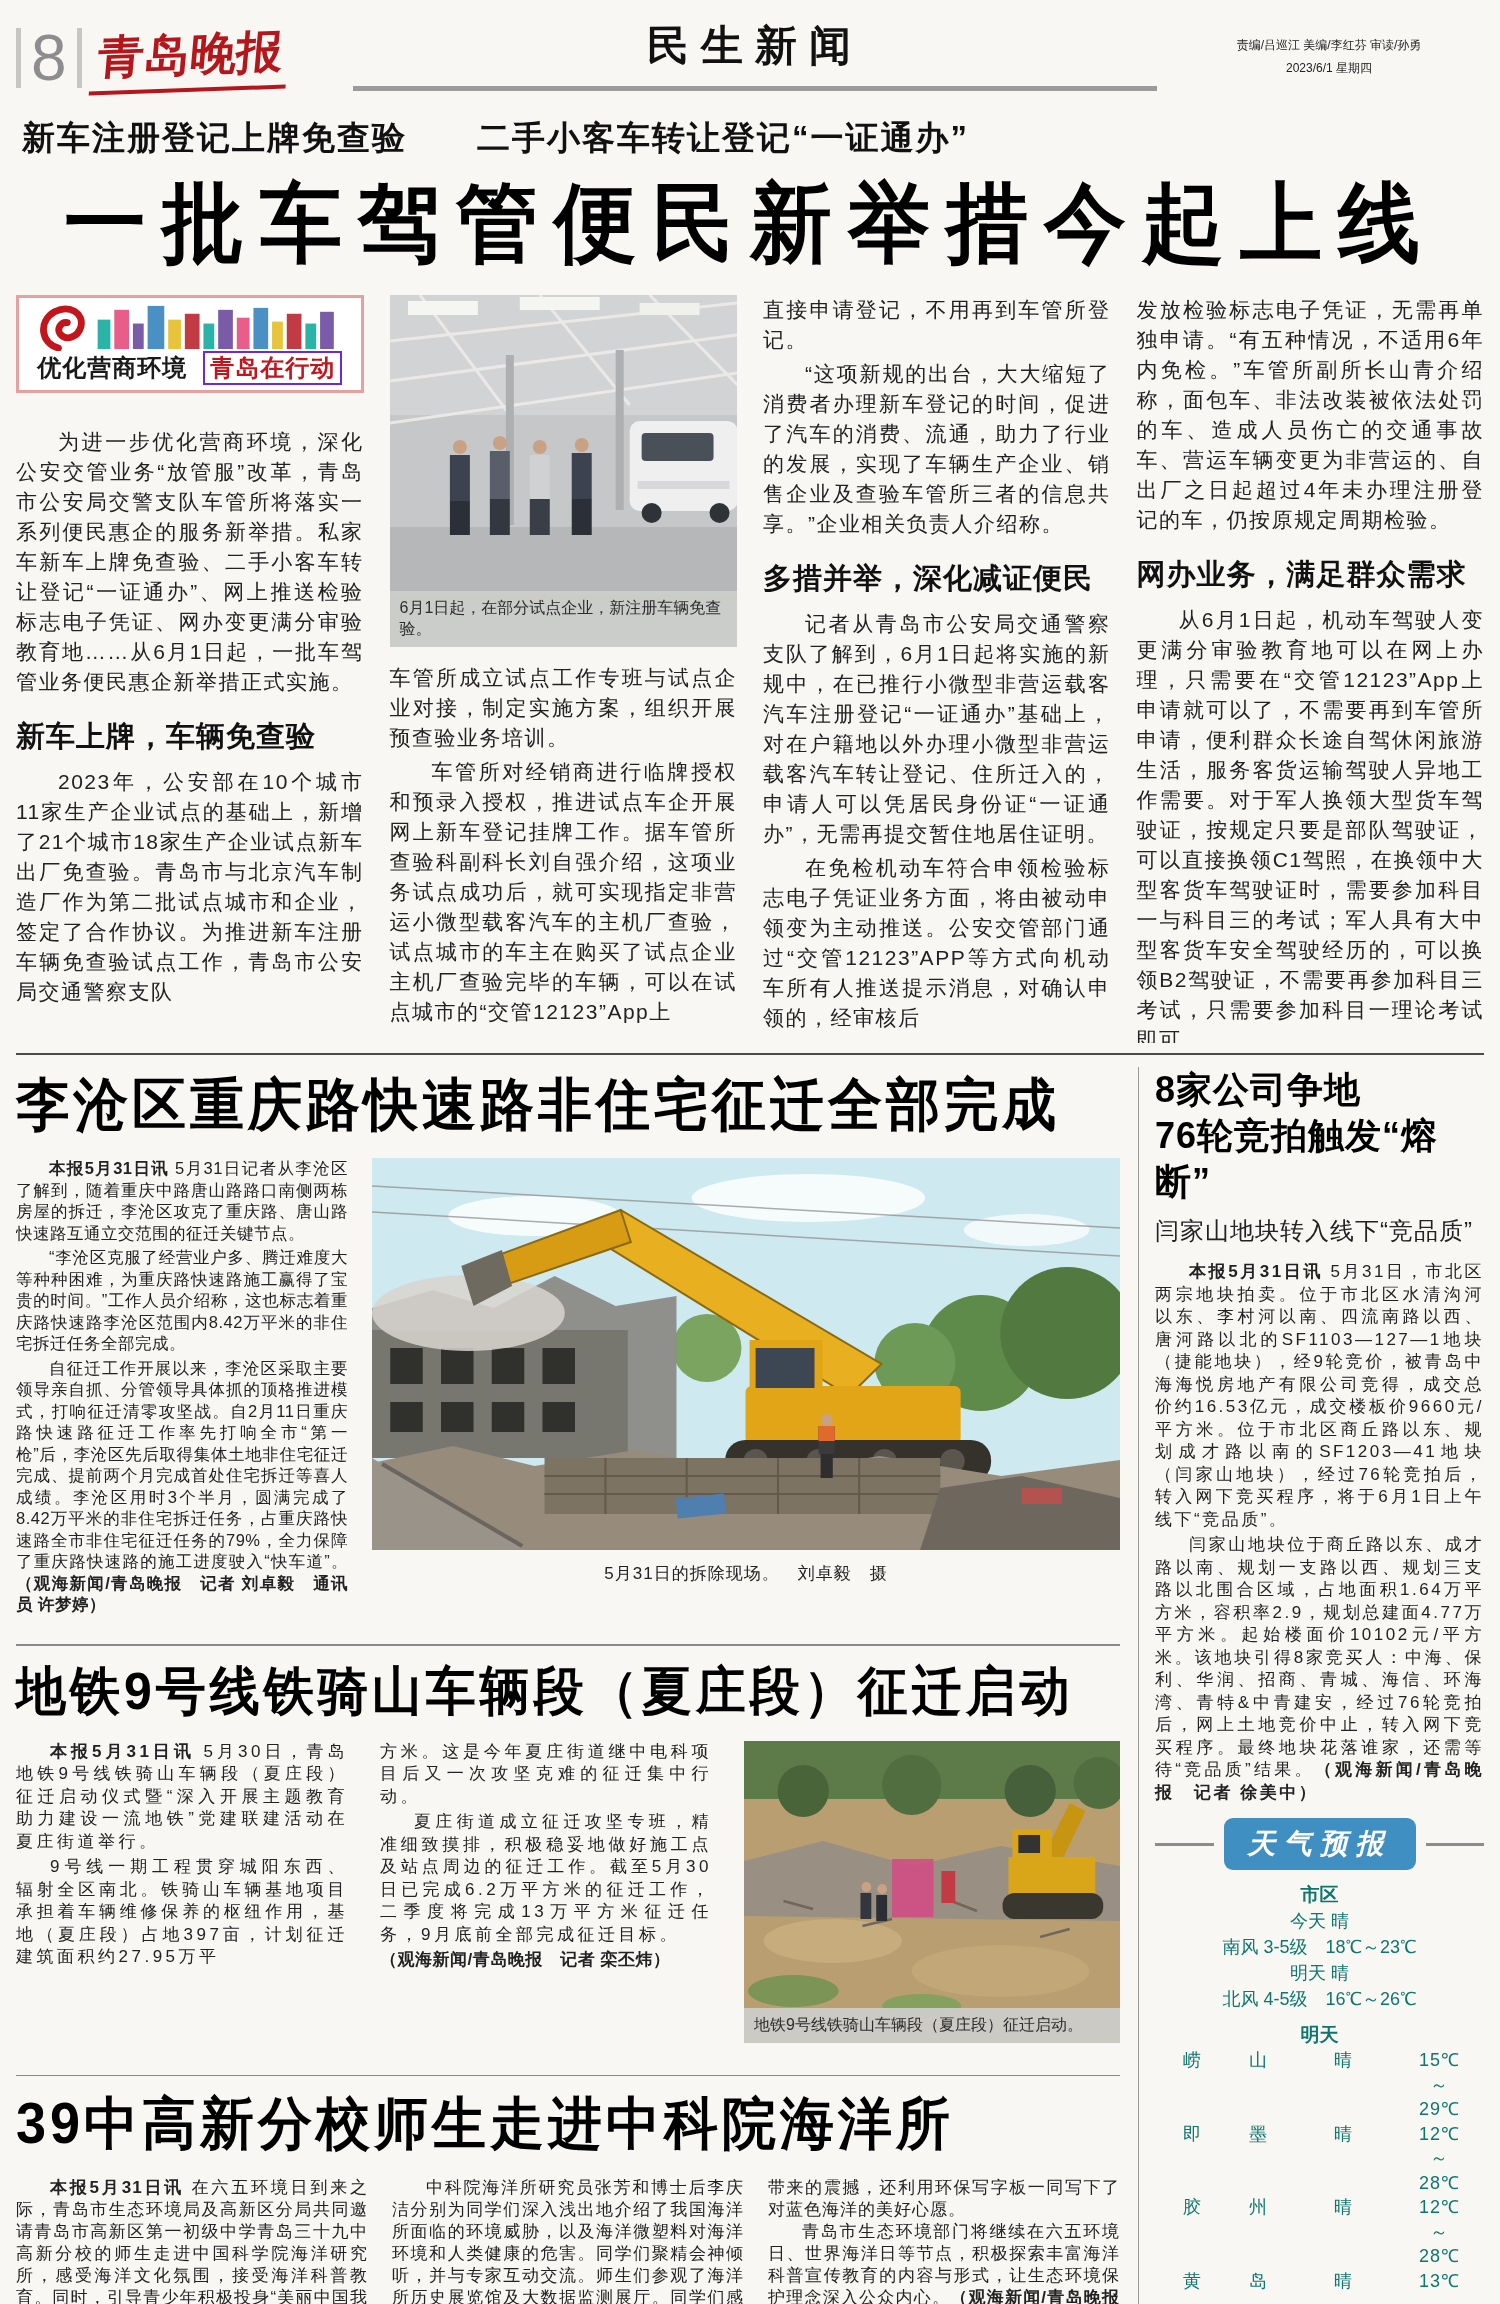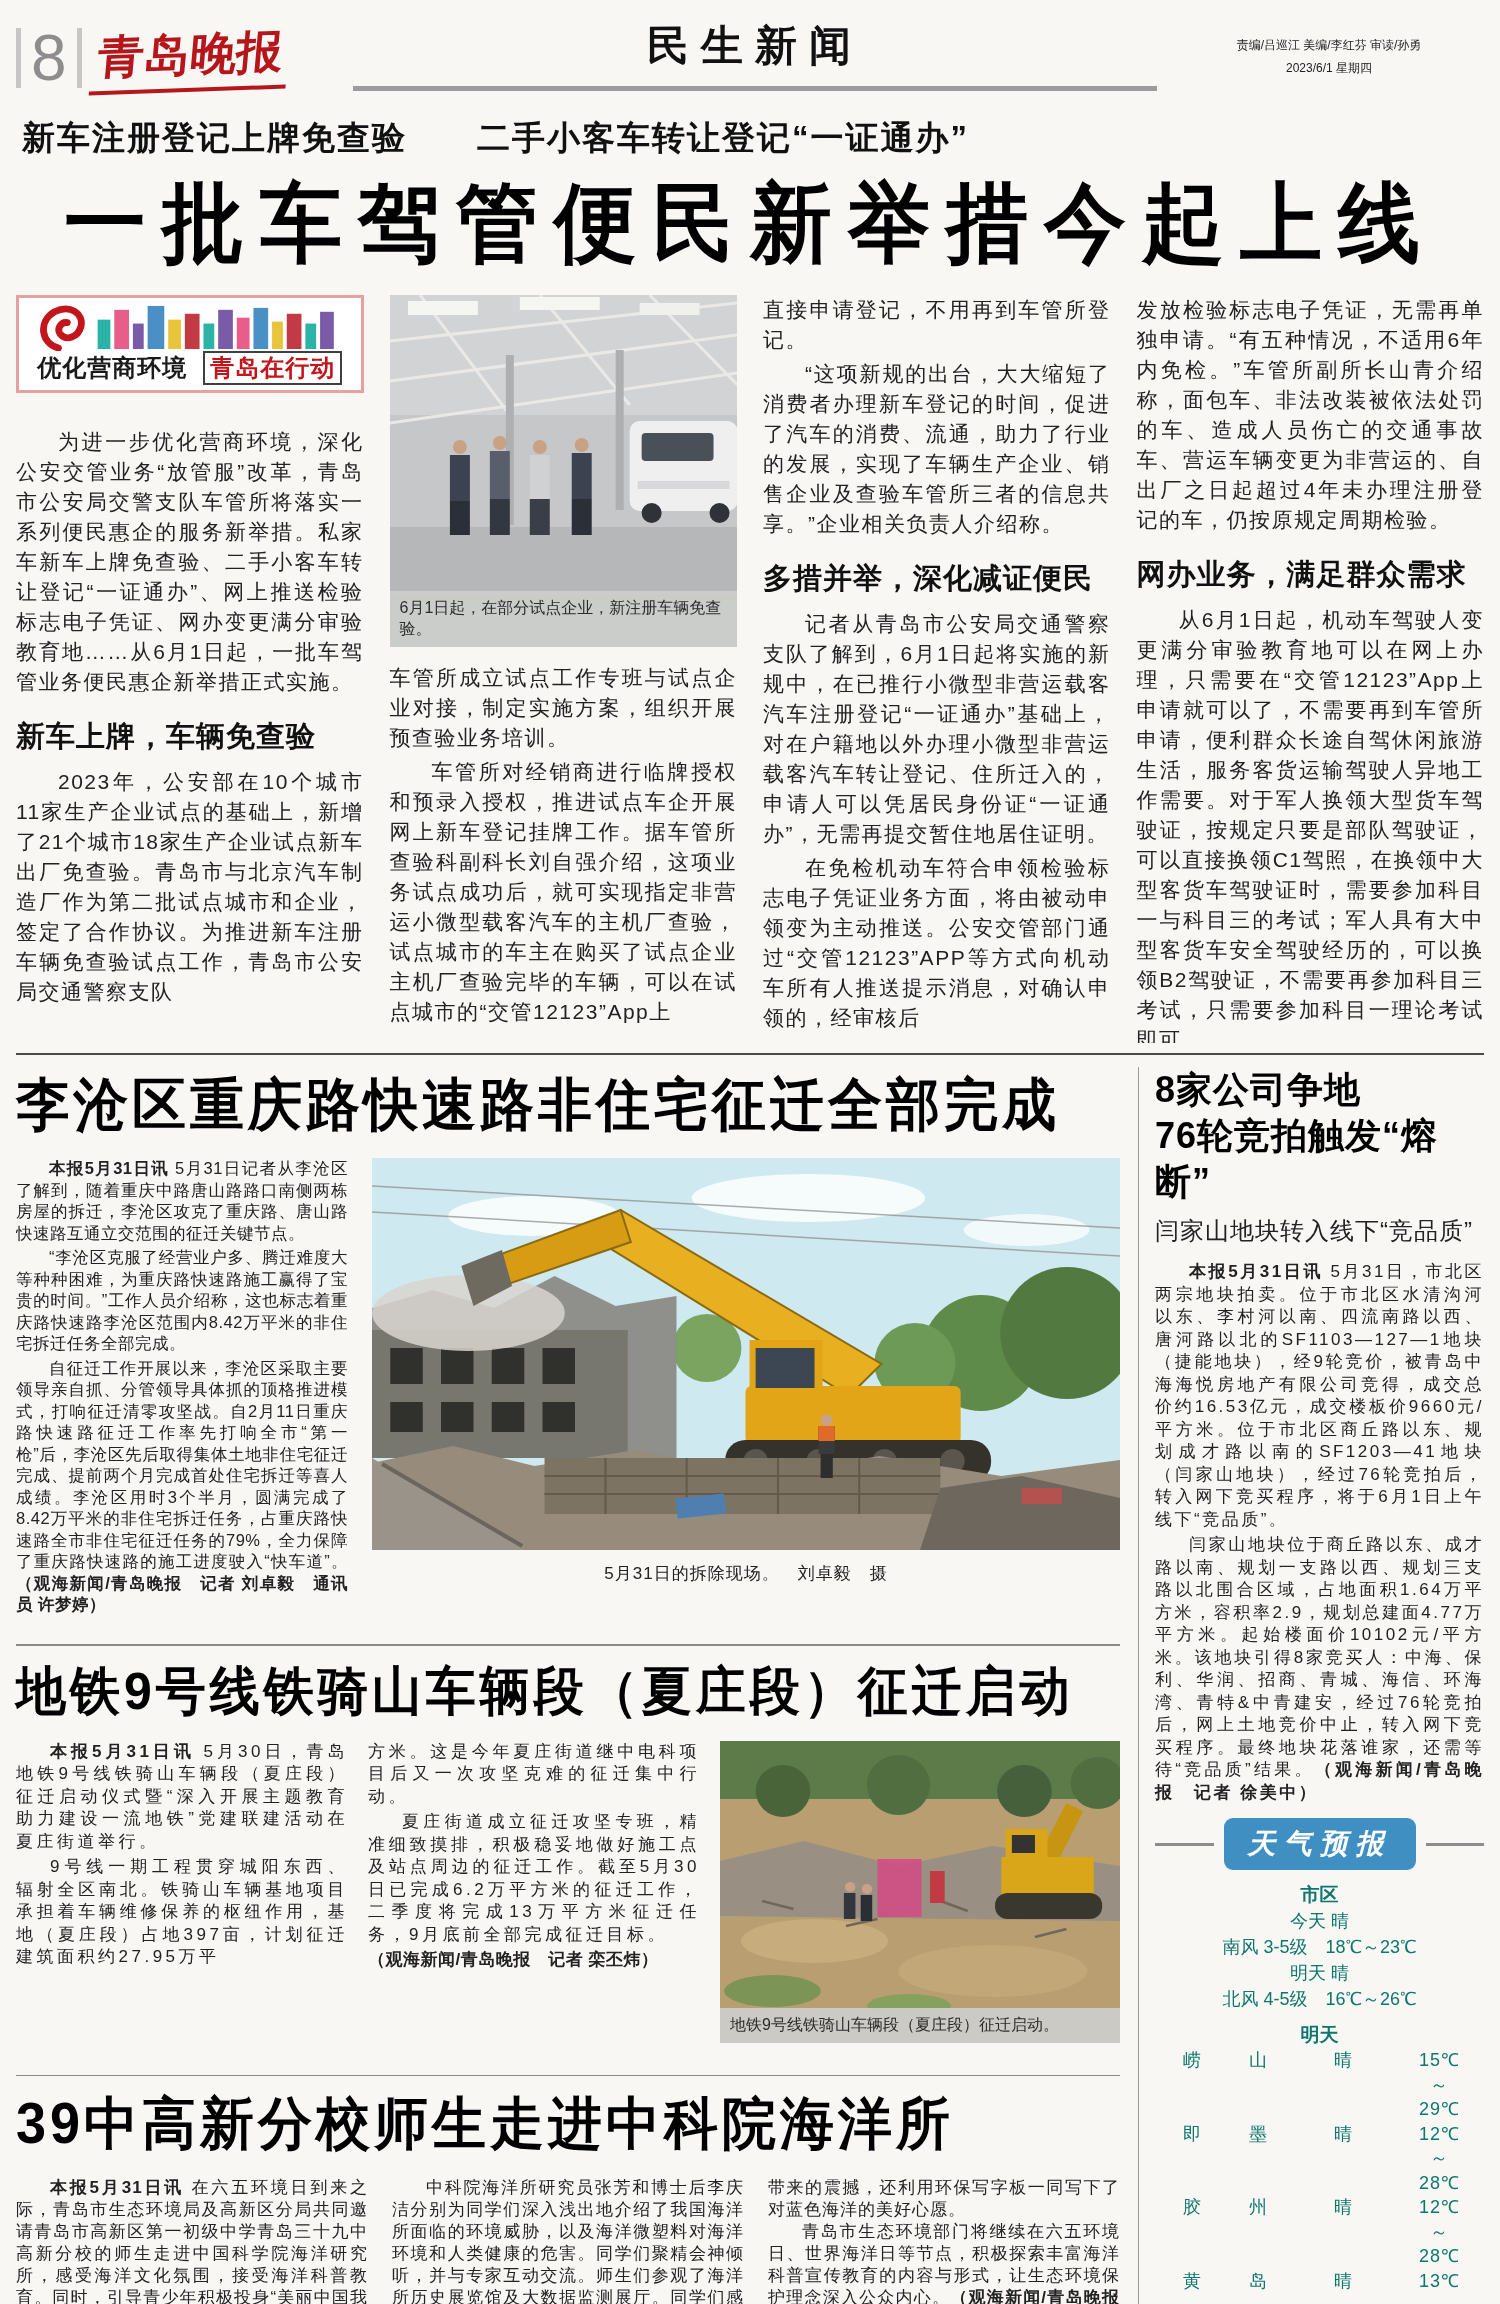--- a/index.html
+++ b/index.html
@@ -28,21 +28,21 @@
   .lead-cols { display:grid; grid-template-columns:repeat(4,1fr); column-gap:26px; height:748px; overflow:hidden;
                font-size:21px; line-height:30px; letter-spacing:1.5px; text-align:justify; color:#222; }
   .lead-cols p { margin-bottom:4px; }
   p.ind { text-indent:2em; }
   .subhead { font-size:29px; font-weight:800; color:#111; letter-spacing:1px; margin:24px 0 16px; }
   
   .badge { border:3px solid #e6a0a0; background:#fff; height:98px; padding:4px 8px 5px; display:flex; flex-direction:column; justify-content:space-between; }
   .badge svg { width:100%; height:50px; display:block; }
   .badge-row { display:flex; align-items:center; gap:16px; justify-content:center; }
   .badge-black { font-size:24px; font-weight:900; color:#1a1a1a; letter-spacing:1px; }
-  .badge-red { font-size:24px; font-weight:900; color:#c3161c; border:2px solid #404040; padding:0 5px; letter-spacing:1px; }
+  .badge-red { font-size:24px; font-weight:900; color:#c3161c; border:2px solid #6d28d9; padding:0 5px; letter-spacing:1px; }
   
   figure { position:relative; overflow:hidden; background:#ccc; }
   figure svg { display:block; width:100%; height:100%; }
   .ph-cap { position:absolute; left:0; right:0; bottom:0; background:rgba(205,206,204,0.92);
             color:#2c2c2c; font-size:16px; padding:7px 10px; line-height:1.3; letter-spacing:0; text-align:left; text-indent:0; }
   .fig-lead { height:352px; margin-bottom:16px; }
   
   .hrule { height:2px; background:#4a4a4a; margin:10px 0 12px; }
   .xrule { height:1.5px; background:#8a8a8a; margin:12px 0; }
   
@@ -50,21 +50,21 @@
   .leftcol { min-width:0; }
   .sidebar { border-left:1px solid #9a9a9a; padding-left:16px; min-width:0; }
   
   .h2a { font-size:54px; font-weight:900; letter-spacing:4px; white-space:nowrap; color:#000; margin:2px 0 16px; transform:scaleY(1.05); transform-origin:left; }
   .a2-body { display:grid; grid-template-columns:332px 1fr; column-gap:24px; height:474px; overflow:hidden; }
   .smalltext { font-size:16.5px; line-height:21.5px; letter-spacing:0.5px; text-align:justify; color:#222; }
   .smalltext p { margin-bottom:3px; }
   .fig-a2 { height:392px; }
   .cap-center { text-align:center; font-size:17px; color:#222; margin-top:12px; letter-spacing:1px; }
   
-  .a3-body { display:grid; grid-template-columns:332px 332px 1fr; column-gap:20px; height:322px; overflow:hidden; }
+  .a3-body { display:grid; grid-template-columns:332px 332px 1fr; column-gap:32px; height:322px; overflow:hidden; }
   .spacedtext { font-size:17px; line-height:22.5px; letter-spacing:3.5px; text-align:justify; color:#222; }
   .spacedtext p { margin-bottom:3px; }
   .fig-a3 { height:302px; }
   
   .a4-body { display:grid; grid-template-columns:repeat(3,1fr); column-gap:24px; height:196px; overflow:hidden; }
   .a4text { font-size:17px; line-height:22px; letter-spacing:1px; text-align:justify; color:#222; }
   .bold { font-weight:700; }
   
   .sb-h { font-size:36px; font-weight:900; color:#000; line-height:1.28; letter-spacing:1px; }
   .sb-deck { font-size:24px; font-weight:500; color:#222; margin:10px 0 14px; letter-spacing:1px; }

